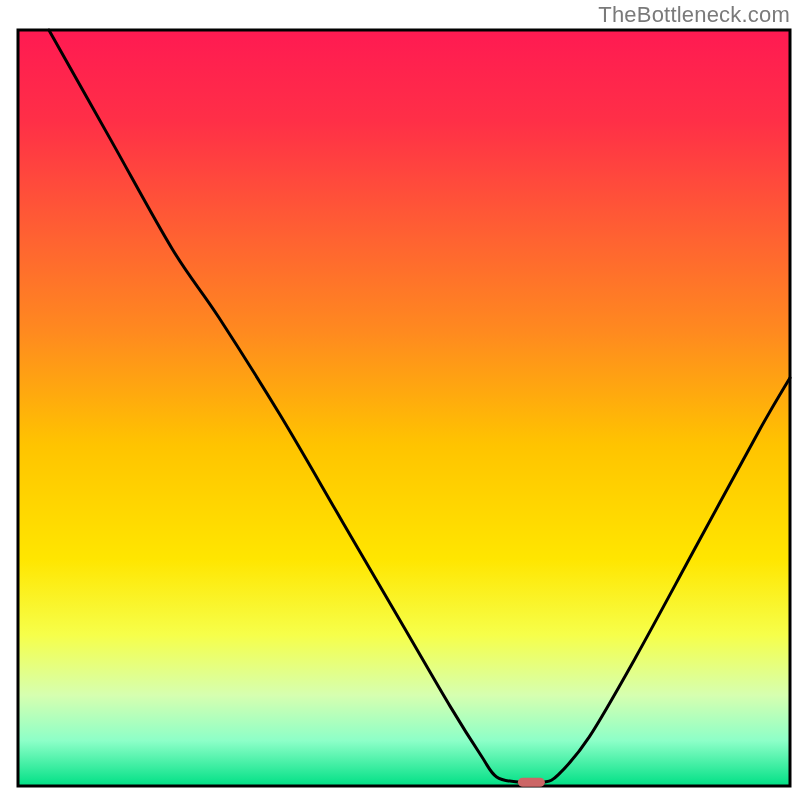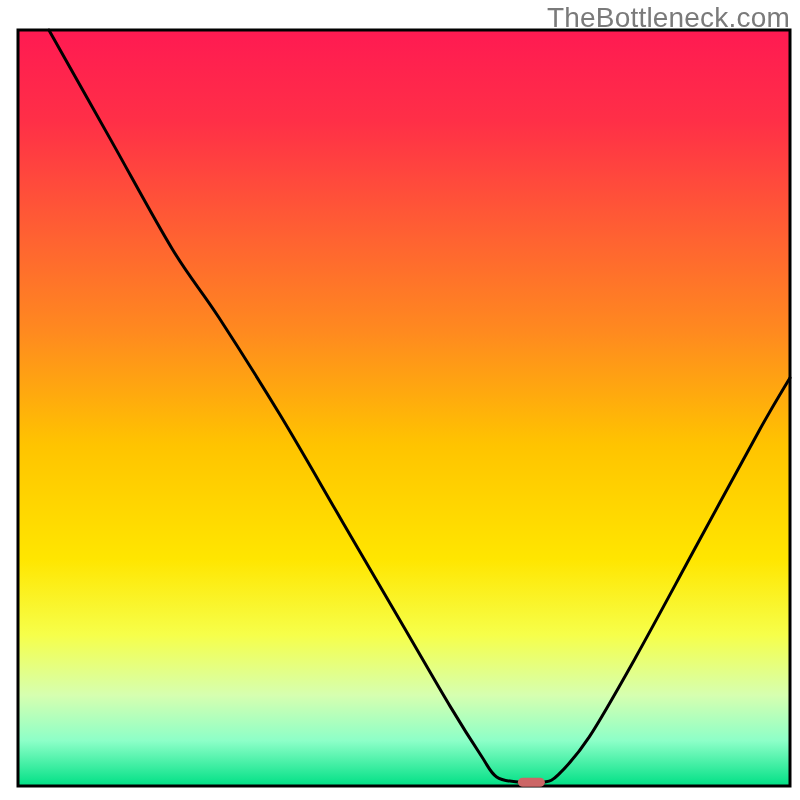--- a/index.html
+++ b/index.html
@@ -13,21 +13,21 @@
   .container {
     position: relative;
     width: 800px;
     height: 800px;
   }
   .watermark {
     position: absolute;
     top: 2px;
     right: 10px;
     color: #7a7a7a;
-    font-size: 28px;
+    font-size: 22px;
     font-weight: 500;
     letter-spacing: 0.2px;
   }
   svg.chart {
     position: absolute;
     left: 0;
     top: 0;
   }
 </style>
 </head>

